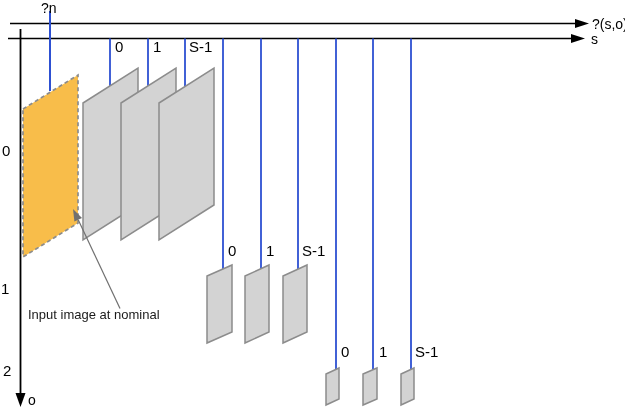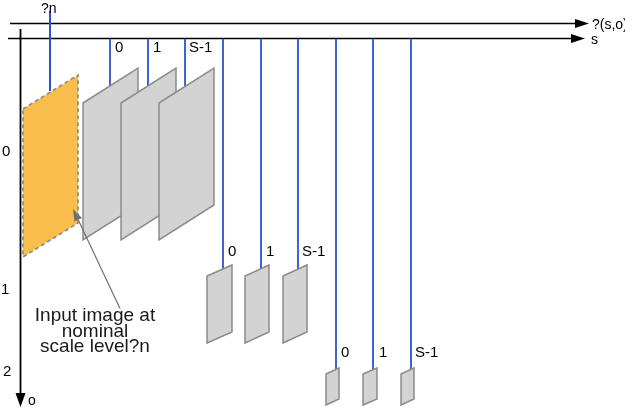--- a/index.html
+++ b/index.html
@@ -4,22 +4,22 @@
 <style>
   html,body{margin:0;padding:0;background:#ffffff;}
   #stage{
     position:relative;width:625px;height:413px;background:#ffffff;overflow:hidden;
     font-family:"Liberation Sans", sans-serif;color:#000;
   }
   #diagram-svg{position:absolute;left:0;top:0;}
   .lbl{position:absolute;white-space:nowrap;line-height:1;font-size:15px;color:#000;}
   .axis-lbl{font-size:14px;}
   .annotation{
-    position:absolute;left:28px;top:307px;width:134px;text-align:center;
-    font-size:19px;line-height:15.5px;color:#1a1a1a;
+    position:absolute;left:28px;top:307px;width:134px;text-align:left;
+    font-size:13px;line-height:15.5px;color:#1a1a1a;
   }
 </style>
 </head>
 <body>
 
 <div id="stage">
 
   <svg id="diagram-svg" width="625" height="413" viewBox="0 0 625 413">
 
     <line x1="10" y1="23.5" x2="576" y2="23.5" stroke-width="1.5" stroke="#000000"></line>
@@ -82,16 +82,15 @@
   <div class="lbl" style="left:228px;top:243px;">0</div>
   <div class="lbl" style="left:266px;top:243px;">1</div>
   <div class="lbl" style="left:302px;top:243px;">S-1</div>
 
   <div class="lbl" style="left:341px;top:344px;">0</div>
   <div class="lbl" style="left:379px;top:344px;">1</div>
   <div class="lbl" style="left:415px;top:344px;">S-1</div>
 
   <div class="annotation">
     <div>Input image at nominal</div>
-    <div>scale level?n</div>
   </div>
 
 </div>
 
 </body></html>

